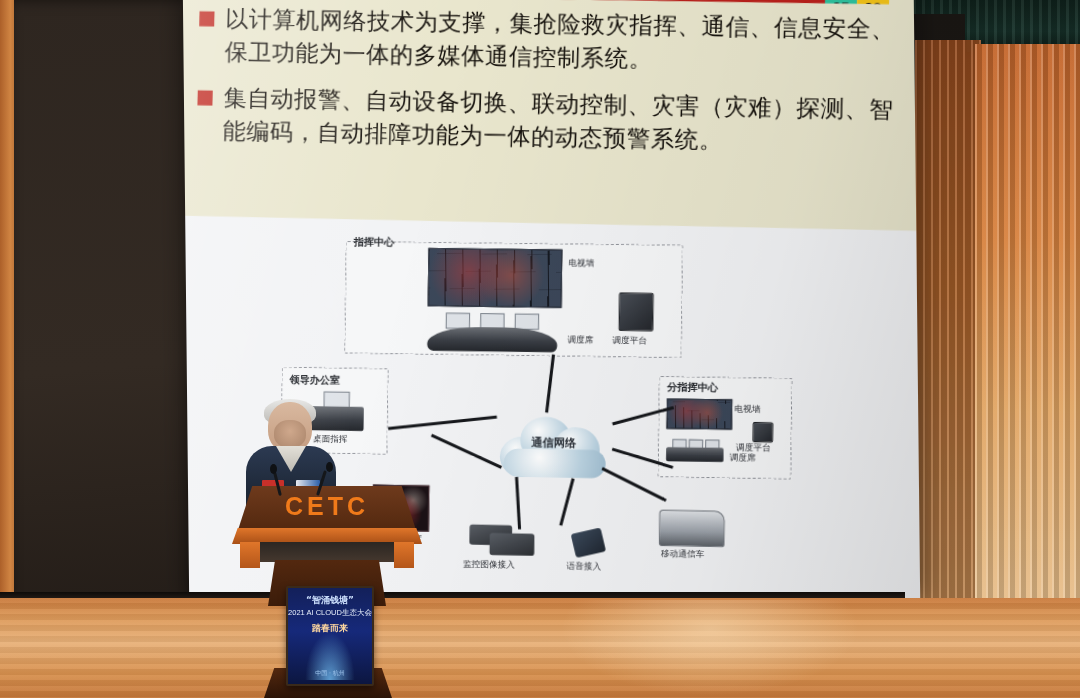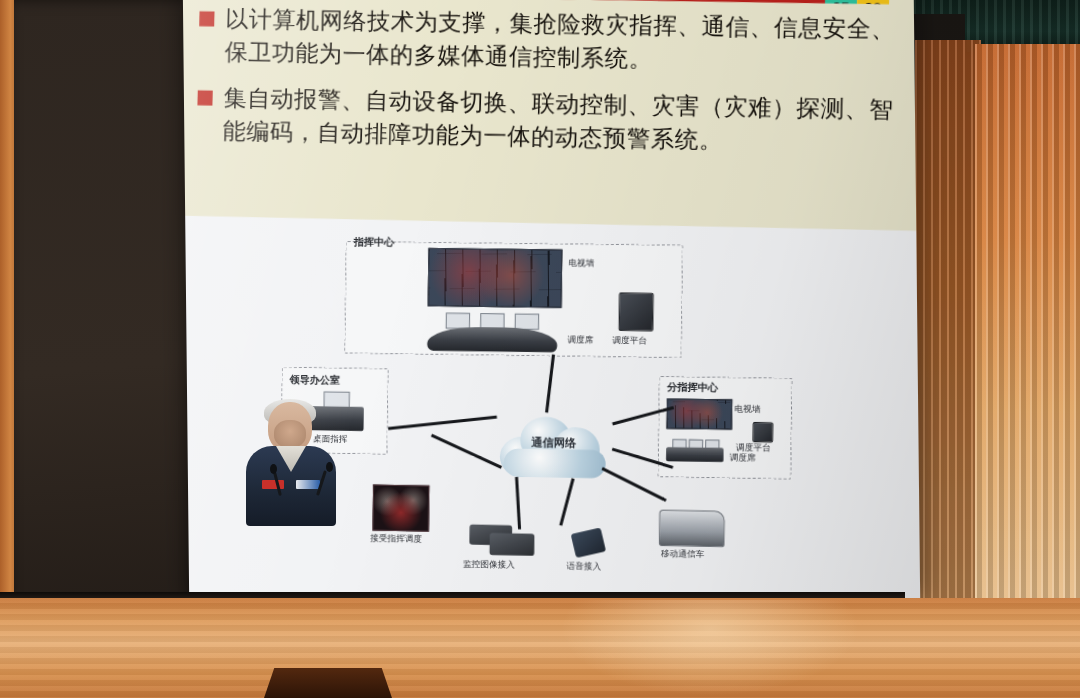--- a/index.html
+++ b/index.html
@@ -291,16 +291,31 @@
     <div class="sp-body"></div>
     <div class="sp-collar"></div>
     <div class="sp-badge" style="left:14px;"></div>
     <div class="sp-badge2" style="left:48px;"></div>
   </div>
   <div class="mic" style="left:320px;top:470px;width:3px;height:26px;transform:rotate(18deg);z-index:8;"></div>
   <div class="micbulb" style="left:326px;top:462px;z-index:8;"></div>
   <div class="mic" style="left:276px;top:472px;width:3px;height:24px;transform:rotate(-14deg);z-index:8;"></div>
   <div class="micbulb" style="left:270px;top:464px;z-index:8;"></div>
 
-
+  <div class="podium">
+    <div class="pod-top"></div>
+    <div class="pod-logo">CETC</div>
+    <div class="pod-edge"></div>
+    <div class="pod-mid"></div>
+    <div class="pod-sideL"></div>
+    <div class="pod-sideR"></div>
+    <div class="pod-body"></div>
+  </div>
+
+  <div class="banner">
+    <div class="bn-t1">“智涌钱塘”</div>
+    <div class="bn-t2">2021 AI CLOUD生态大会</div>
+    <div class="bn-t3">踏春而来</div>
+    <div class="bn-t4">中国 · 杭州</div>
+  </div>
   <div class="pod-base"></div>
 
 </div>
 
 </body></html>

